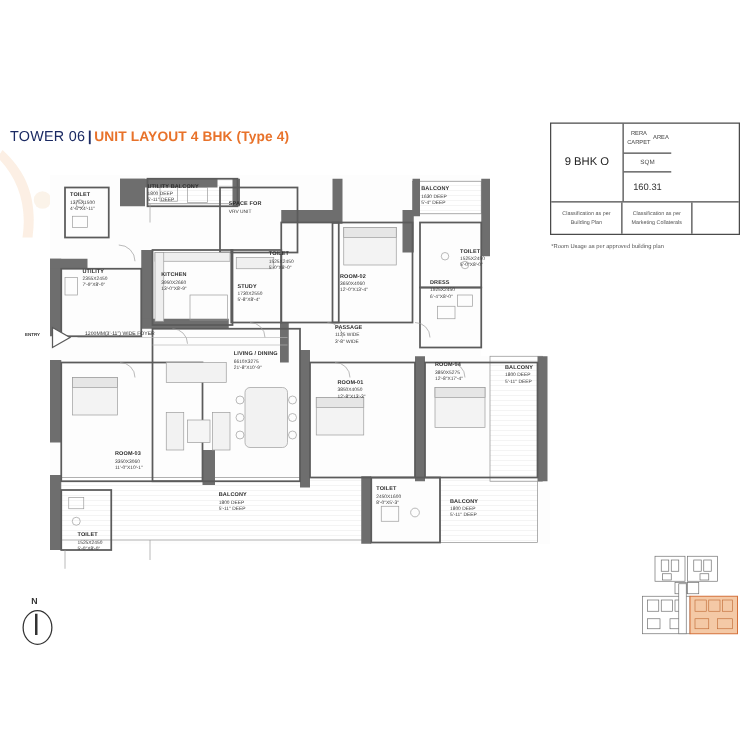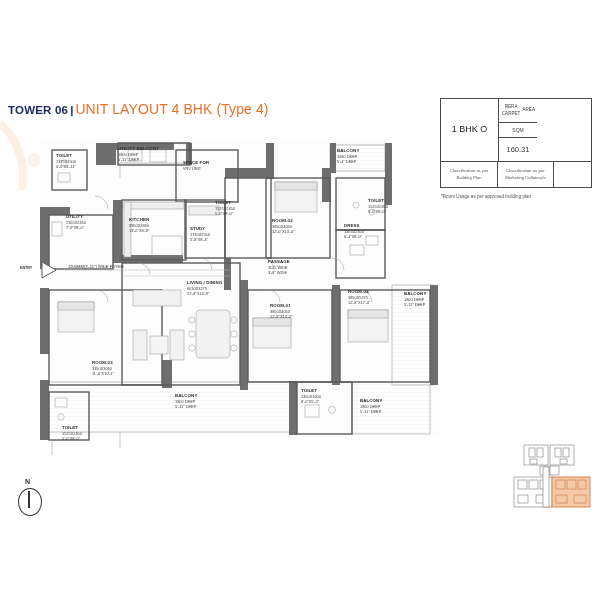--- a/index.html
+++ b/index.html
@@ -6,23 +6,23 @@
   body{
     width:600px;height:600px;overflow:hidden;
     background:#ffffff;
     font-family:"Liberation Sans", sans-serif;
     position:relative;
   }
   #sheet{position:absolute;inset:0;width:600px;height:600px;}
 
   
   .hdr{position:absolute;left:8px;top:100px;white-space:nowrap;}
-  .hdr .tw{font-size:11.5px;font-weight:bold;color:#1b2a63;letter-spacing:.2px;}
+  .hdr .tw{font-size:11.5px;font-weight:normal;color:#1b2a63;letter-spacing:.2px;}
   .hdr .sep{font-size:11.5px;font-weight:bold;color:#1b2a63;margin:0 2px;}
-  .hdr .ul{font-size:14px;font-weight:normal;color:#e8722a;letter-spacing:.1px;}
+  .hdr .ul{font-size:11px;font-weight:bold;color:#e8722a;letter-spacing:.1px;}
 
   
   .tbl{position:absolute;left:440px;top:98px;width:152px;border:1px solid #4a4a4a;
        background:#fff;box-sizing:border-box;}
   .tbl .row{display:flex;}
   .cA{width:58px;box-sizing:border-box;border-right:1px solid #4a4a4a;}
   .cB{width:56px;box-sizing:border-box;border-right:1px solid #4a4a4a;}
   .cC{width:38px;box-sizing:border-box;}
   .t-main{height:62px;display:flex;align-items:center;justify-content:center;text-align:center;}
   .t-main span{font-size:9px;color:#222;line-height:1.25;}
@@ -71,21 +71,21 @@
   </svg>
 
   <div class="hdr">
     <span class="tw">TOWER 06</span><span class="sep">|</span><span class="ul">UNIT LAYOUT 4 BHK (Type 4)</span>
   </div>
 
   <div class="tbl">
     <div class="row">
       <div class="cA">
         <div class="t-main">
-            <span class="t-big">1 BHK O</span>
+            <span class="t-big">9 BHK O</span>
           </div>
       </div>
       <div class="cC">
         <div class="c1"><span>RERA CARPET</span>&nbsp;<span>AREA</span></div>
         <div class="c2">SQM</div>
         <div class="c3">160.31</div>
       </div>
     </div>
     <div class="t-foot">
       <div class="f cA">

